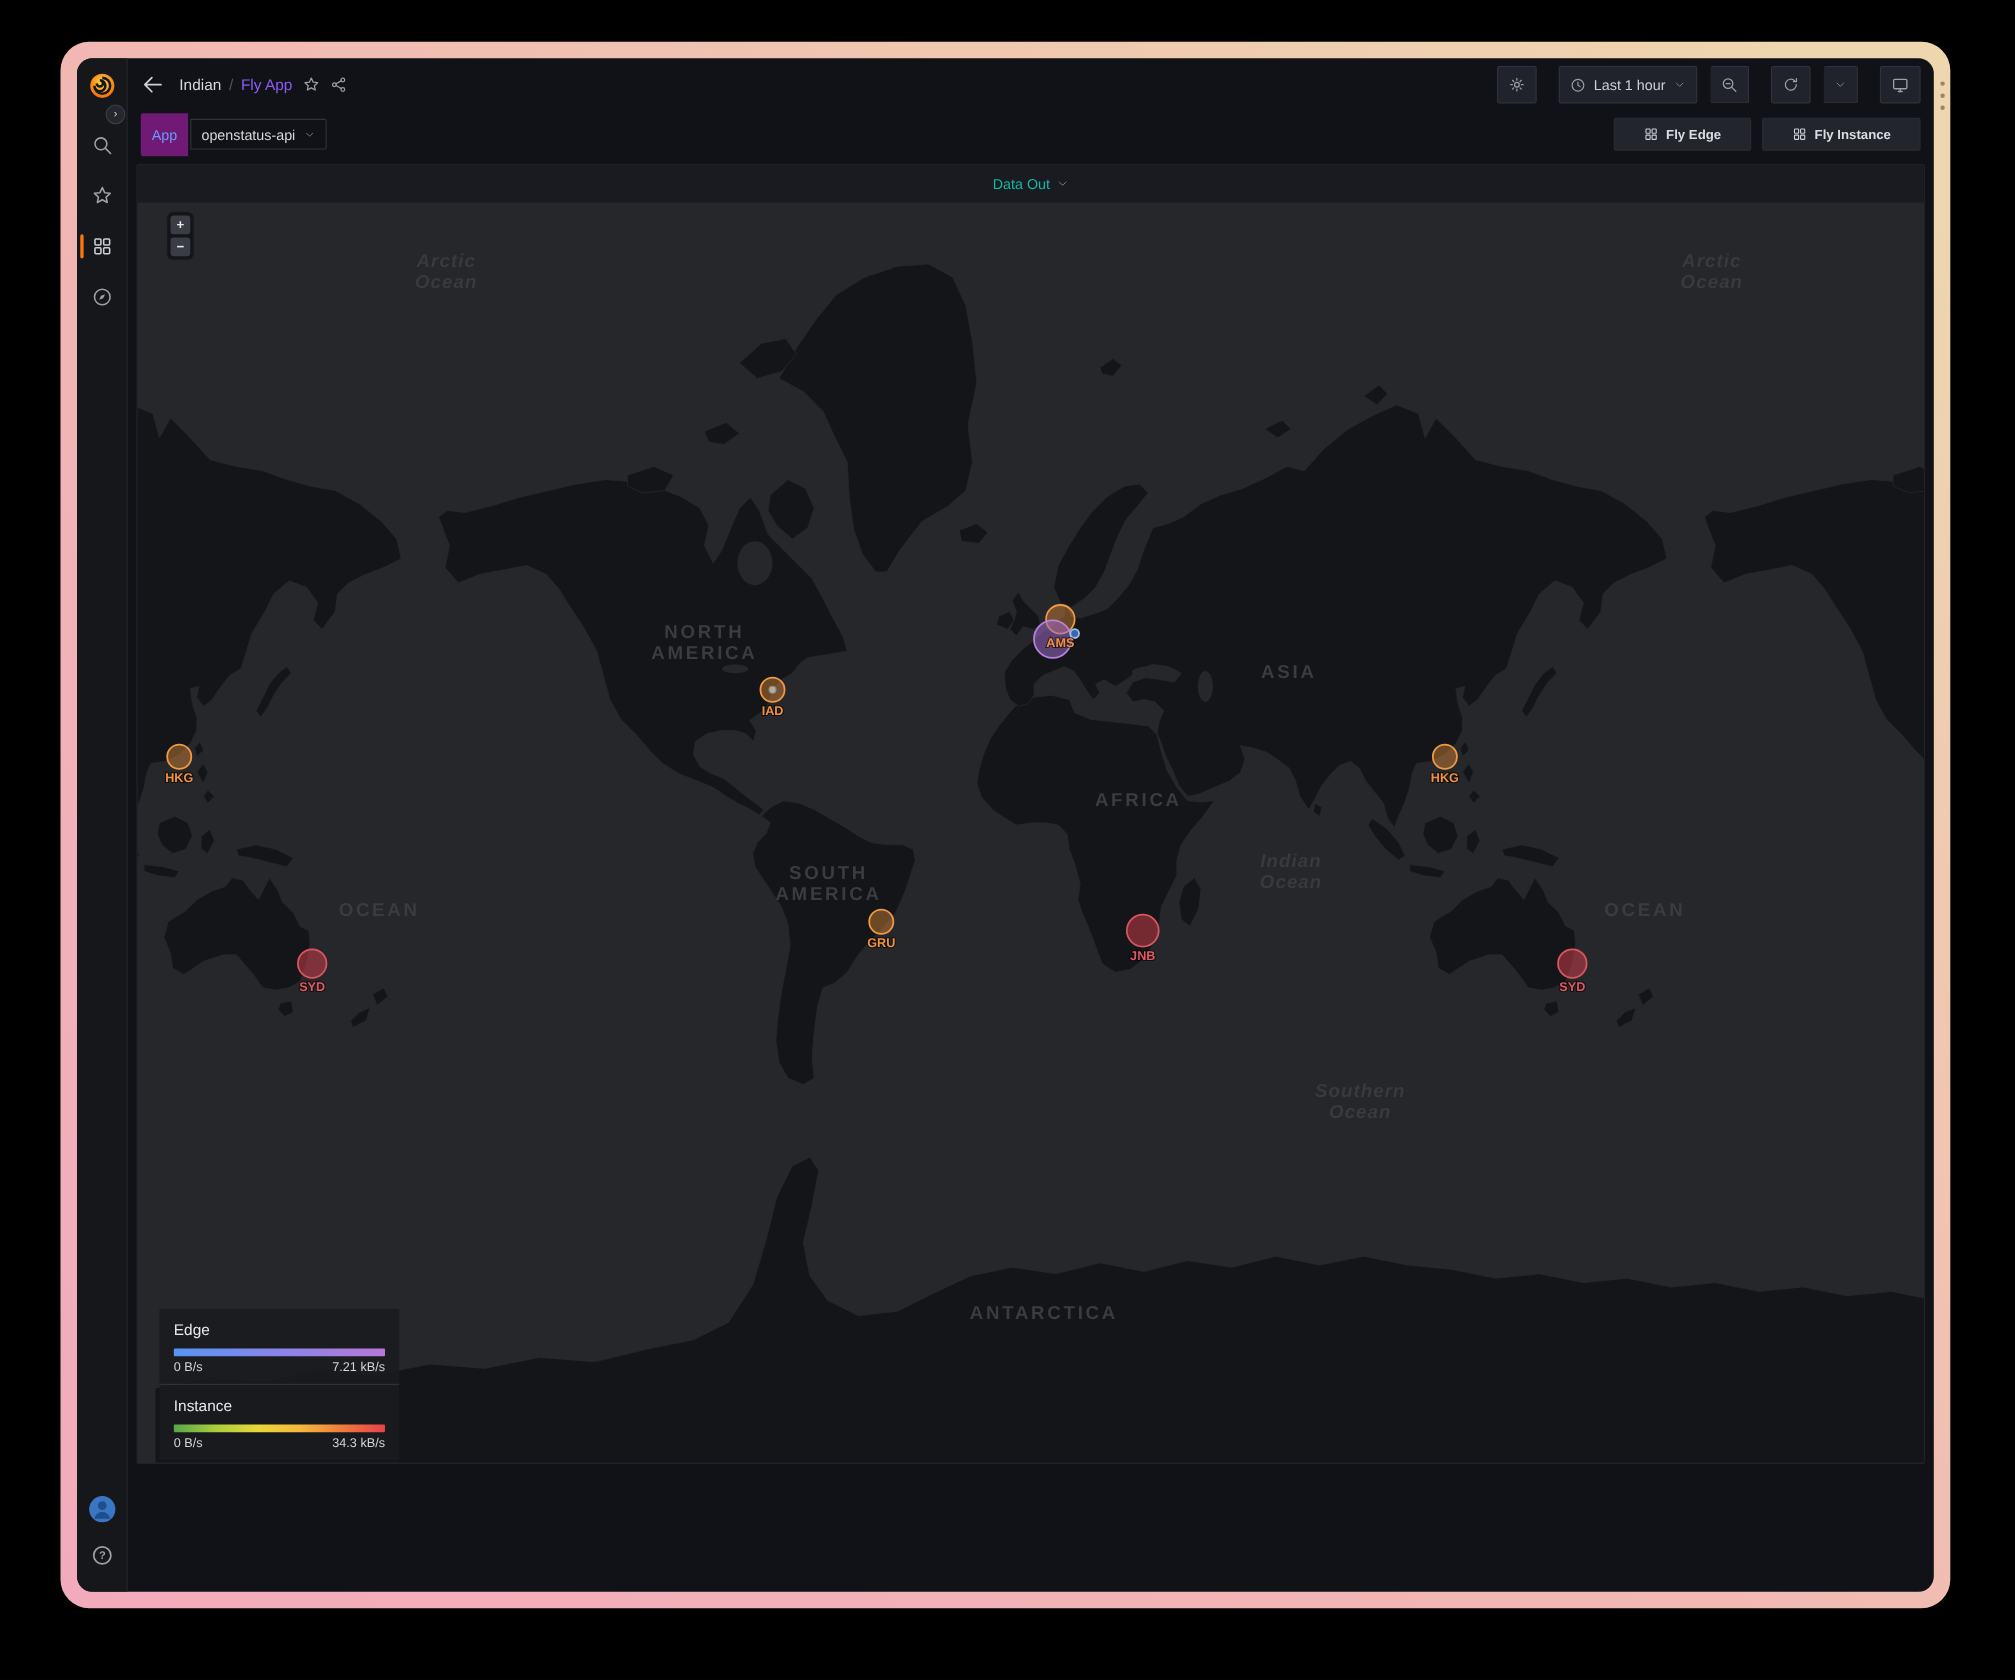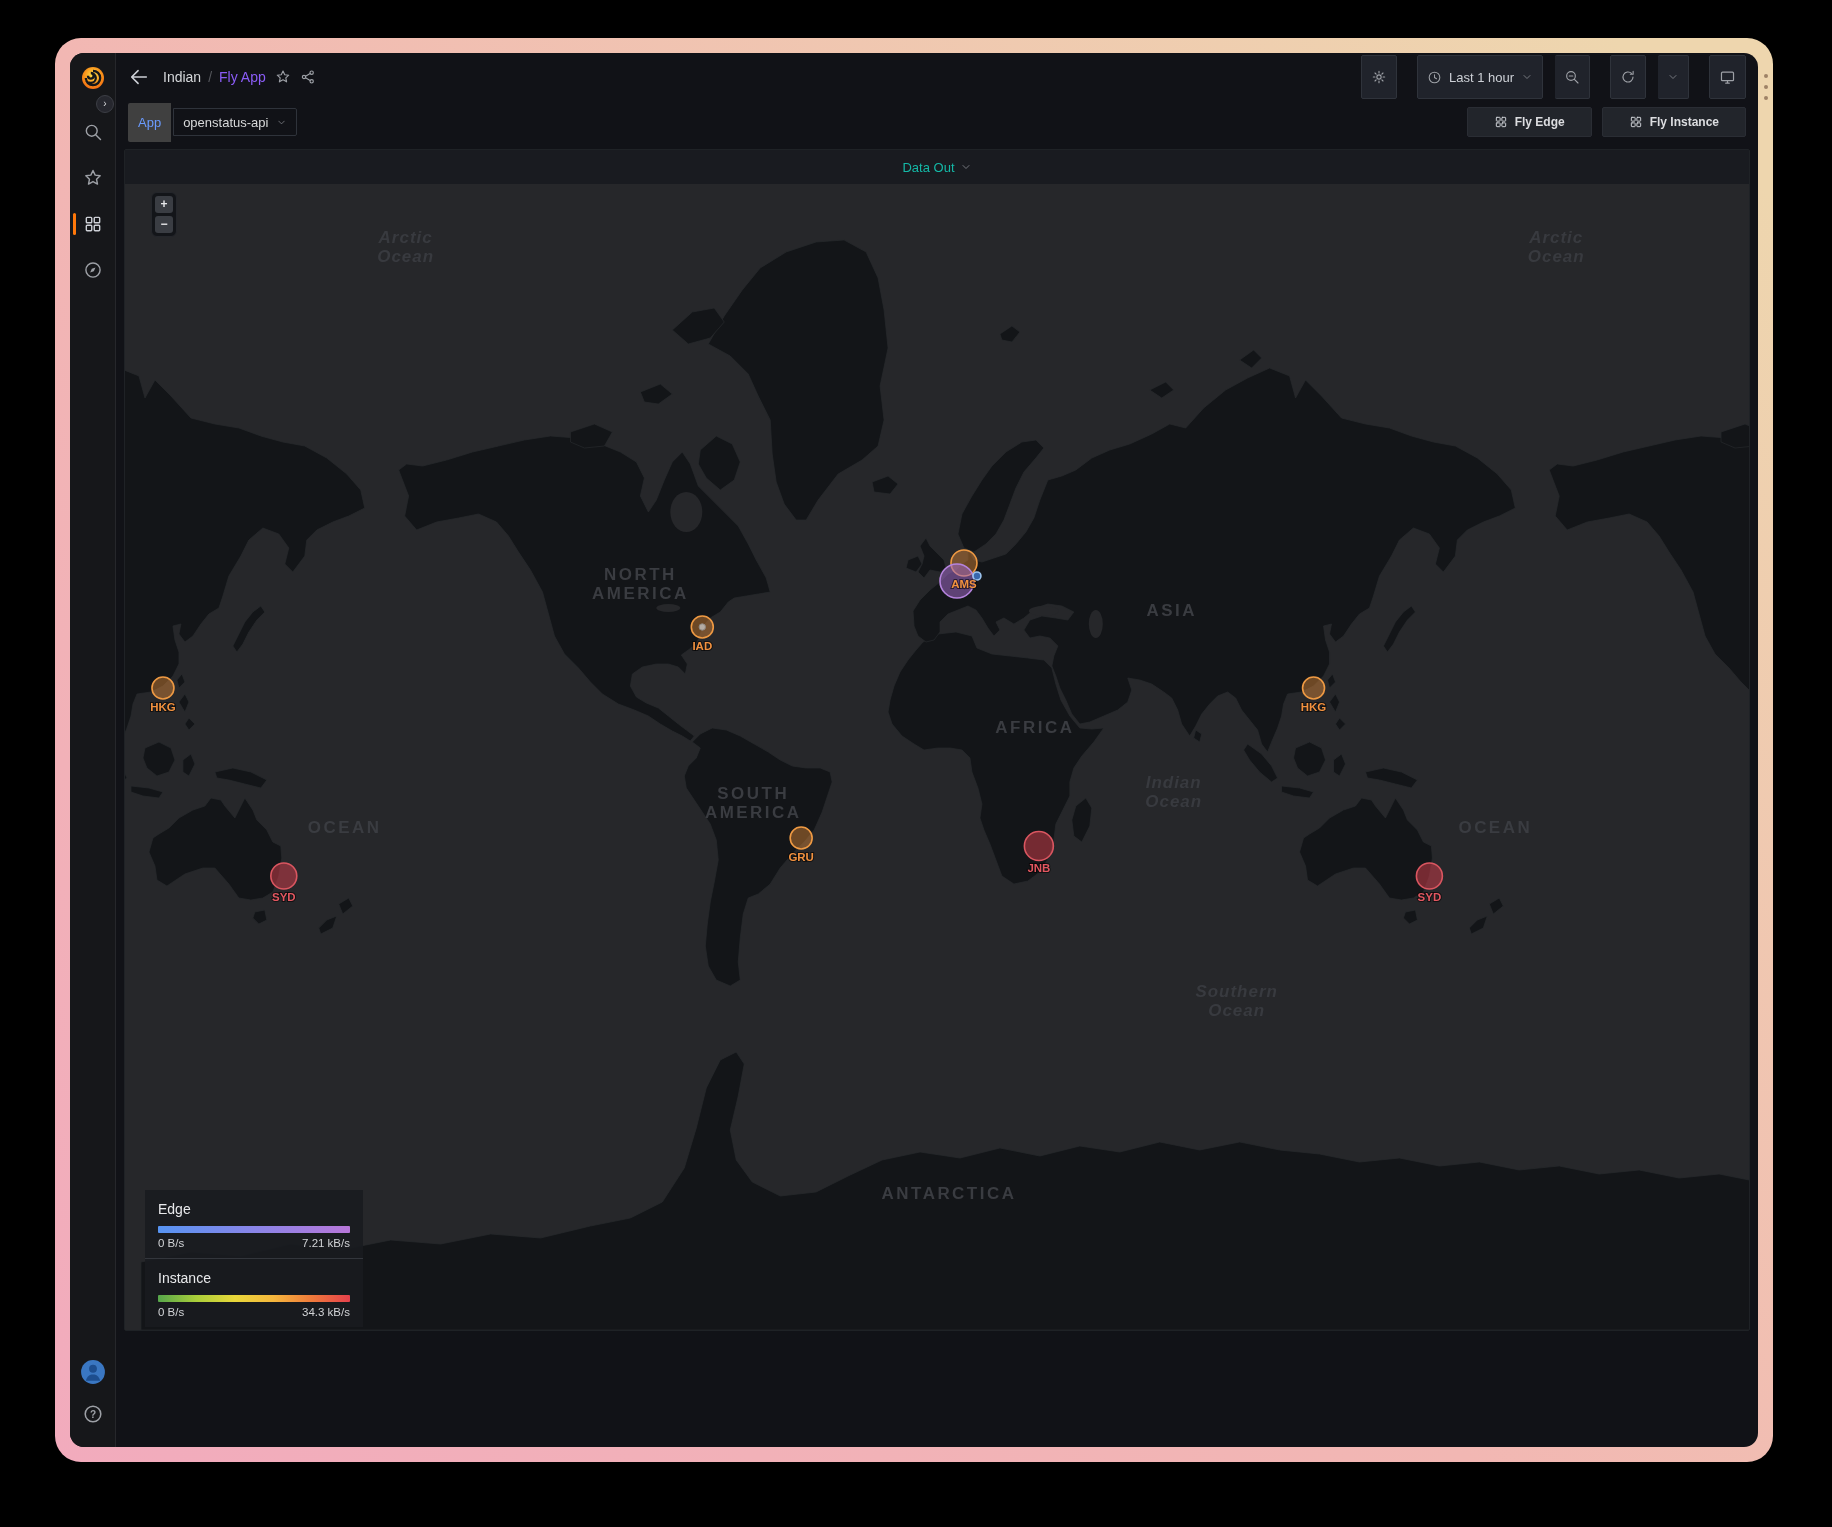--- a/index.html
+++ b/index.html
@@ -30,28 +30,28 @@
 
   
   .main{flex:1;display:flex;flex-direction:column;min-width:0;}
   .topnav{height:48px;display:flex;align-items:center;padding:0 12px;gap:9px;flex:0 0 48px;}
   .crumbs{display:flex;align-items:center;font-size:14px;gap:7px;margin-left:4px;}
   .crumb-root{color:#d5d7da;}
   .crumb-sep{color:#55575d;}
   .crumb-cur{color:#8b5cf6;font-weight:500;}
   .ic-btn{display:inline-flex;align-items:center;justify-content:center;background:none;border:none;padding:0;}
   .nav-right{margin-left:auto;display:flex;align-items:center;gap:8px;}
-  .btn{height:44px;display:inline-flex;align-items:center;gap:7px;padding:0 9px;background:#20232b;
+  .btn{height:34px;display:inline-flex;align-items:center;gap:7px;padding:0 9px;background:#20232b;
     border:1px solid #2f333b;border-radius:2px;color:#cdd0d6;font-size:13px;font-weight:500;margin-left:12px;}
   .btn-group{display:inline-flex;}
   .btn-group .btn + .btn{border-left:none;}
   .caret{opacity:.8}
 
   .subbar{height:42px;display:flex;align-items:center;padding:0 12px;gap:2px;flex:0 0 42px;}
-  .var-label{height:39px;display:inline-flex;align-items:center;padding:0 10px;background:#404040;
+  .var-label{height:39px;display:inline-flex;align-items:center;padding:0 10px;background:#701a75;
     color:#6a9bff;font-size:13px;font-weight:500;border-radius:2px 0 0 2px;}
   .var-value{height:28px;display:inline-flex;align-items:center;gap:8px;padding:0 9px;
     border:1px solid #2f333b;color:#d8d9da;font-size:13px;border-radius:0 2px 2px 0;background:transparent;}
   .sub-right{margin-left:auto;display:flex;align-items:center;gap:10px;}
   .link-btn{height:30px;display:inline-flex;align-items:center;gap:7px;padding:0 26px;background:#22252b;
     border:1px solid #2a2d34;border-radius:2px;color:#dcdde0;font-size:12px;font-weight:700;}
 
   
   .panel{margin:6px 8px 0 8px;border:1px solid #1f2226;background:#191b20;border-radius:2px;}
   .panel-header{height:34px;display:flex;align-items:center;justify-content:center;gap:5px;

